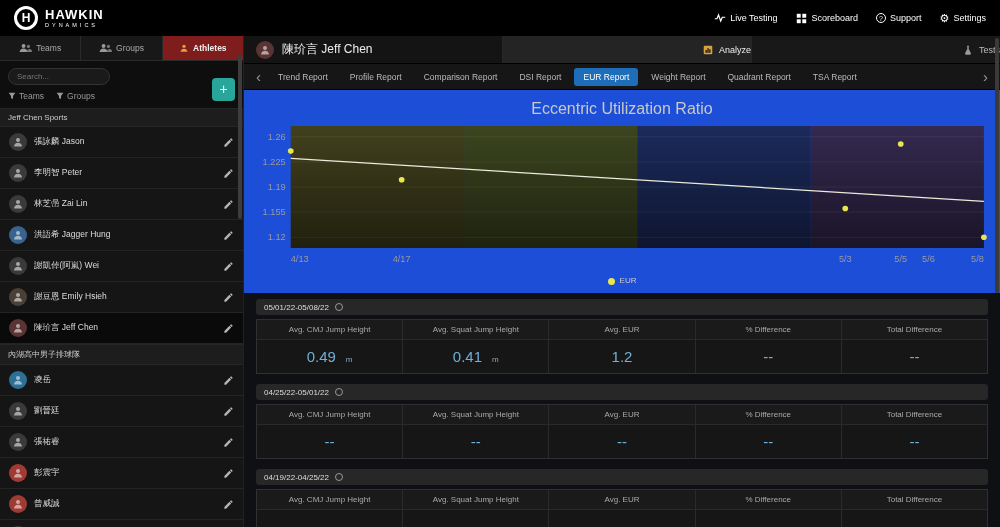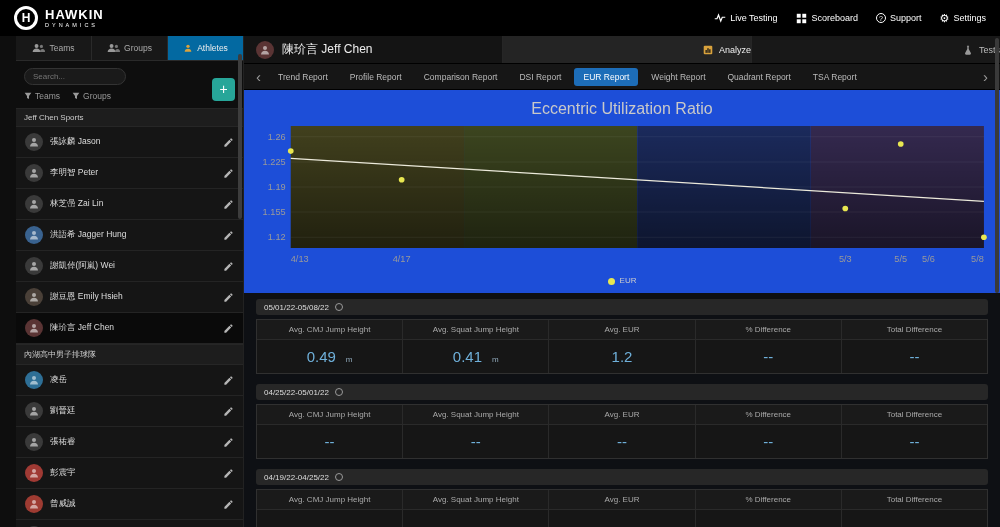--- a/index.html
+++ b/index.html
@@ -13,25 +13,25 @@
   .brand-name{font-size:13px;font-weight:bold;letter-spacing:1px;color:#fff;}
   .brand-sub{font-size:5.5px;letter-spacing:3px;color:#fff;}
   .top-links{display:flex;gap:18px;align-items:center;}
   .top-link{display:flex;align-items:center;gap:4px;font-size:9px;color:#fff;cursor:pointer;}
   .tb-icon{display:inline-flex;align-items:center;justify-content:center;width:12px;height:12px;}
   .gear-glyph{font-size:11px;line-height:1;color:#fff;}
   .q-circle{width:10px;height:10px;border:1.2px solid #fff;border-radius:50%;font-size:7px;display:flex;align-items:center;justify-content:center;color:#fff;}
   
   .layout{display:flex;height:491px;}
   
-  .sidebar{width:244px;background:#0e0e0e;border-right:1px solid #222;display:flex;flex-direction:column;position:relative;flex-shrink:0;padding-left:16px;}
+  .sidebar{width:244px;background:#0e0e0e;border-right:1px solid #222;display:flex;flex-direction:column;position:relative;flex-shrink:0;}
   .side-tabs{display:flex;height:25px;border-bottom:1px solid #2a2a2a;}
   .side-tab{flex:1;display:flex;align-items:center;justify-content:center;gap:4px;font-size:8.5px;color:#aaa;border-right:1px solid #2a2a2a;background:#181818;cursor:pointer;}
   .side-tab:last-child{border-right:none;}
-  .side-tab.active{background:#0369a1;color:#eee;}
+  .side-tab.active{background:#7f1d1d;color:#eee;font-weight:bold;}
   .side-controls{padding:7px 8px;display:flex;flex-direction:column;gap:6px;}
   .search-input{width:102px;height:17px;background:#1a1a1a;border:1px solid #333;border-radius:9px;color:#bbb;font-size:8px;padding:0 8px;outline:none;font-family:"Liberation Sans",sans-serif;}
   .filter-row{display:flex;align-items:center;gap:12px;}
   .filter-chip{display:flex;align-items:center;gap:3px;font-size:8.5px;color:#999;cursor:pointer;}
   .add-btn{margin-left:auto;width:23px;height:23px;background:#27a699;border:none;border-radius:4px;color:#fff;font-size:14px;cursor:pointer;line-height:1;margin-top:-14px;}
   .athlete-list{flex:1;overflow:hidden;position:relative;}
   .group-label{background:#1d1d1d;color:#ccc;font-size:8px;padding:4px 8px;border-top:1px solid #262626;border-bottom:1px solid #262626;}
   .athlete-row{display:flex;align-items:center;gap:7px;height:31px;padding:0 9px;background:#151515;border-bottom:1px solid #242424;cursor:pointer;}
   .athlete-row.selected{background:#0a0a0a;}
   .avatar{width:18px;height:18px;border-radius:50%;flex-shrink:0;display:flex;align-items:center;justify-content:center;overflow:hidden;color:rgba(255,255,255,0.55);}

